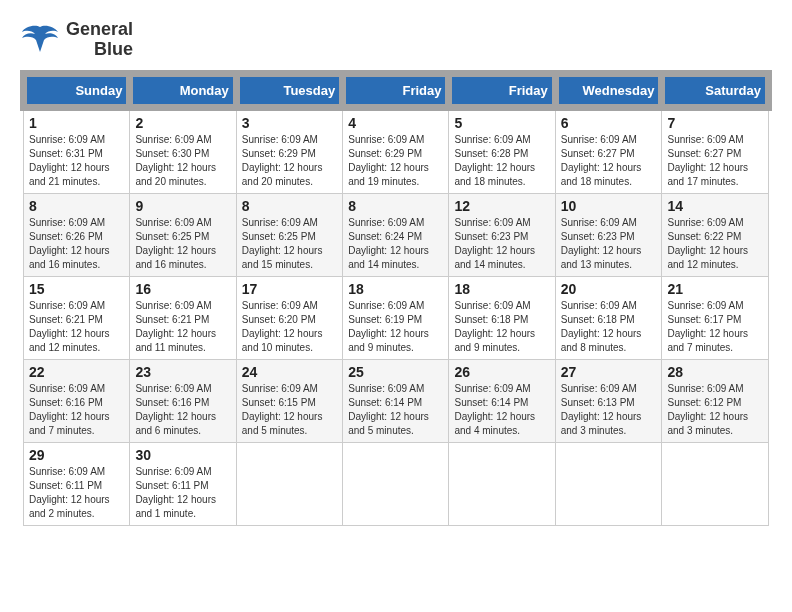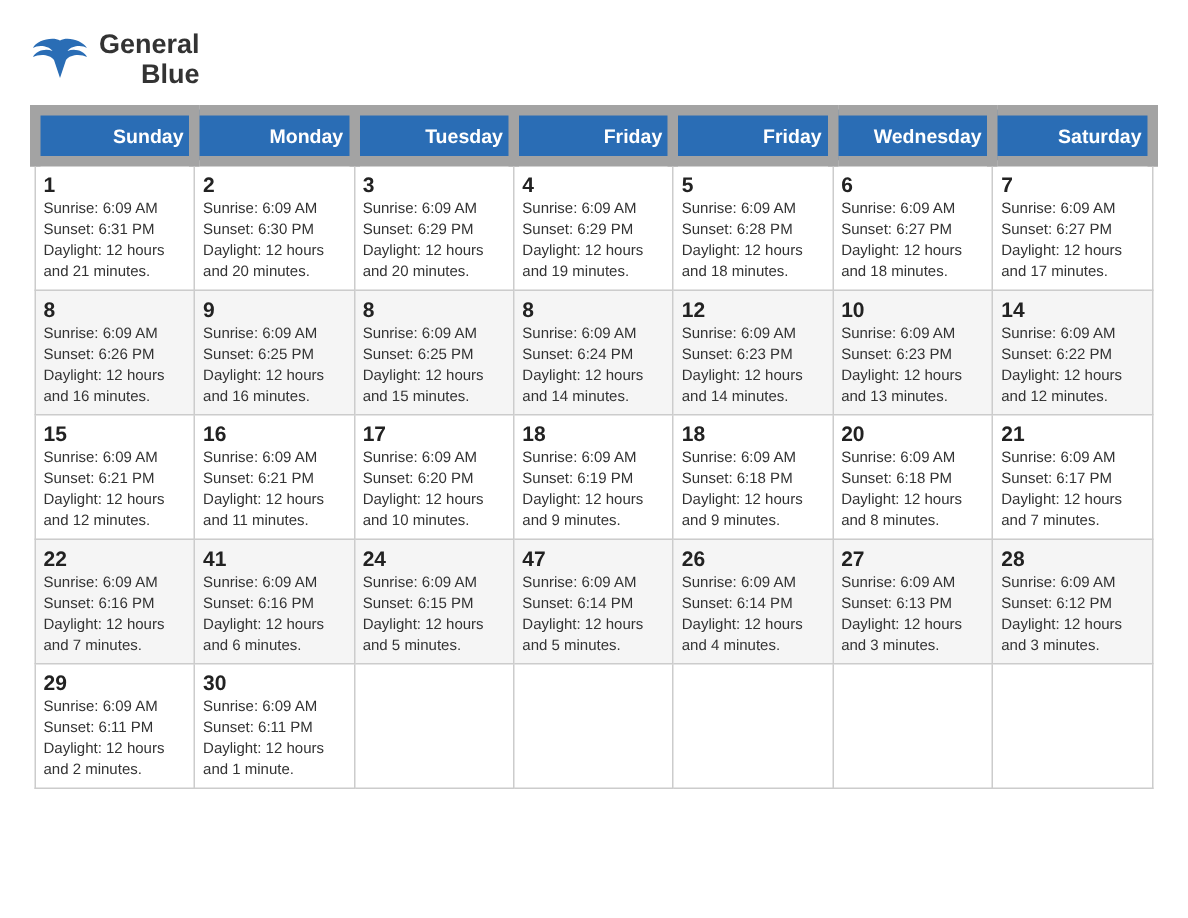--- a/index.html
+++ b/index.html
@@ -207,29 +207,29 @@
         <span class="day-num">21</span>
         <span class="day-info">Sunrise: 6:09 AM<br>Sunset: 6:17 PM<br>Daylight: 12 hours and 7 minutes.</span>
       </td>
       </tr>
       <tr>
         <td>
         <span class="day-num">22</span>
         <span class="day-info">Sunrise: 6:09 AM<br>Sunset: 6:16 PM<br>Daylight: 12 hours and 7 minutes.</span>
       </td>
         <td>
-        <span class="day-num">41</span>
+        <span class="day-num">23</span>
         <span class="day-info">Sunrise: 6:09 AM<br>Sunset: 6:16 PM<br>Daylight: 12 hours and 6 minutes.</span>
       </td>
         <td>
         <span class="day-num">24</span>
         <span class="day-info">Sunrise: 6:09 AM<br>Sunset: 6:15 PM<br>Daylight: 12 hours and 5 minutes.</span>
       </td>
         <td>
-        <span class="day-num">47</span>
+        <span class="day-num">25</span>
         <span class="day-info">Sunrise: 6:09 AM<br>Sunset: 6:14 PM<br>Daylight: 12 hours and 5 minutes.</span>
       </td>
         <td>
         <span class="day-num">26</span>
         <span class="day-info">Sunrise: 6:09 AM<br>Sunset: 6:14 PM<br>Daylight: 12 hours and 4 minutes.</span>
       </td>
         <td>
         <span class="day-num">27</span>
         <span class="day-info">Sunrise: 6:09 AM<br>Sunset: 6:13 PM<br>Daylight: 12 hours and 3 minutes.</span>
       </td>

